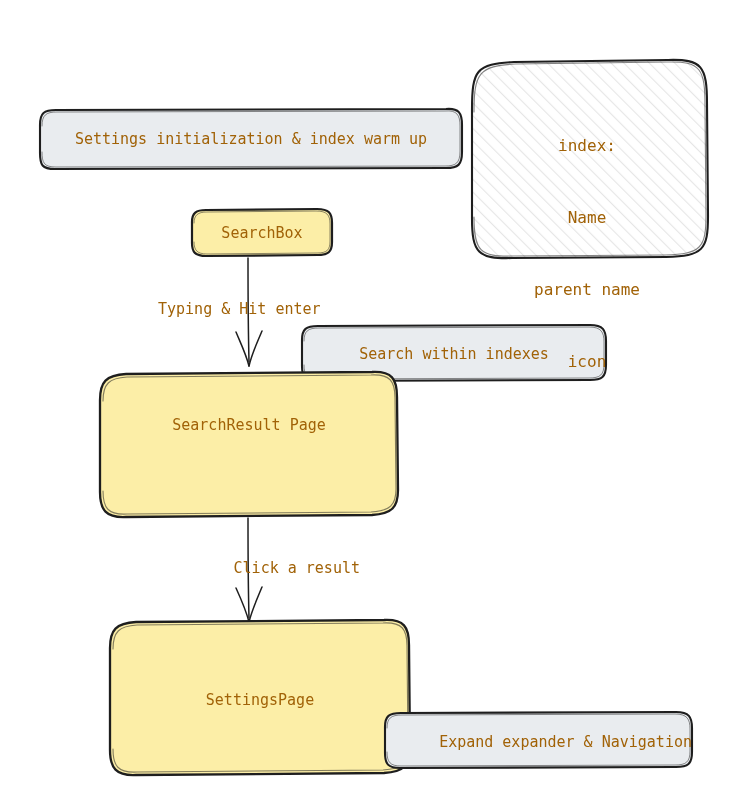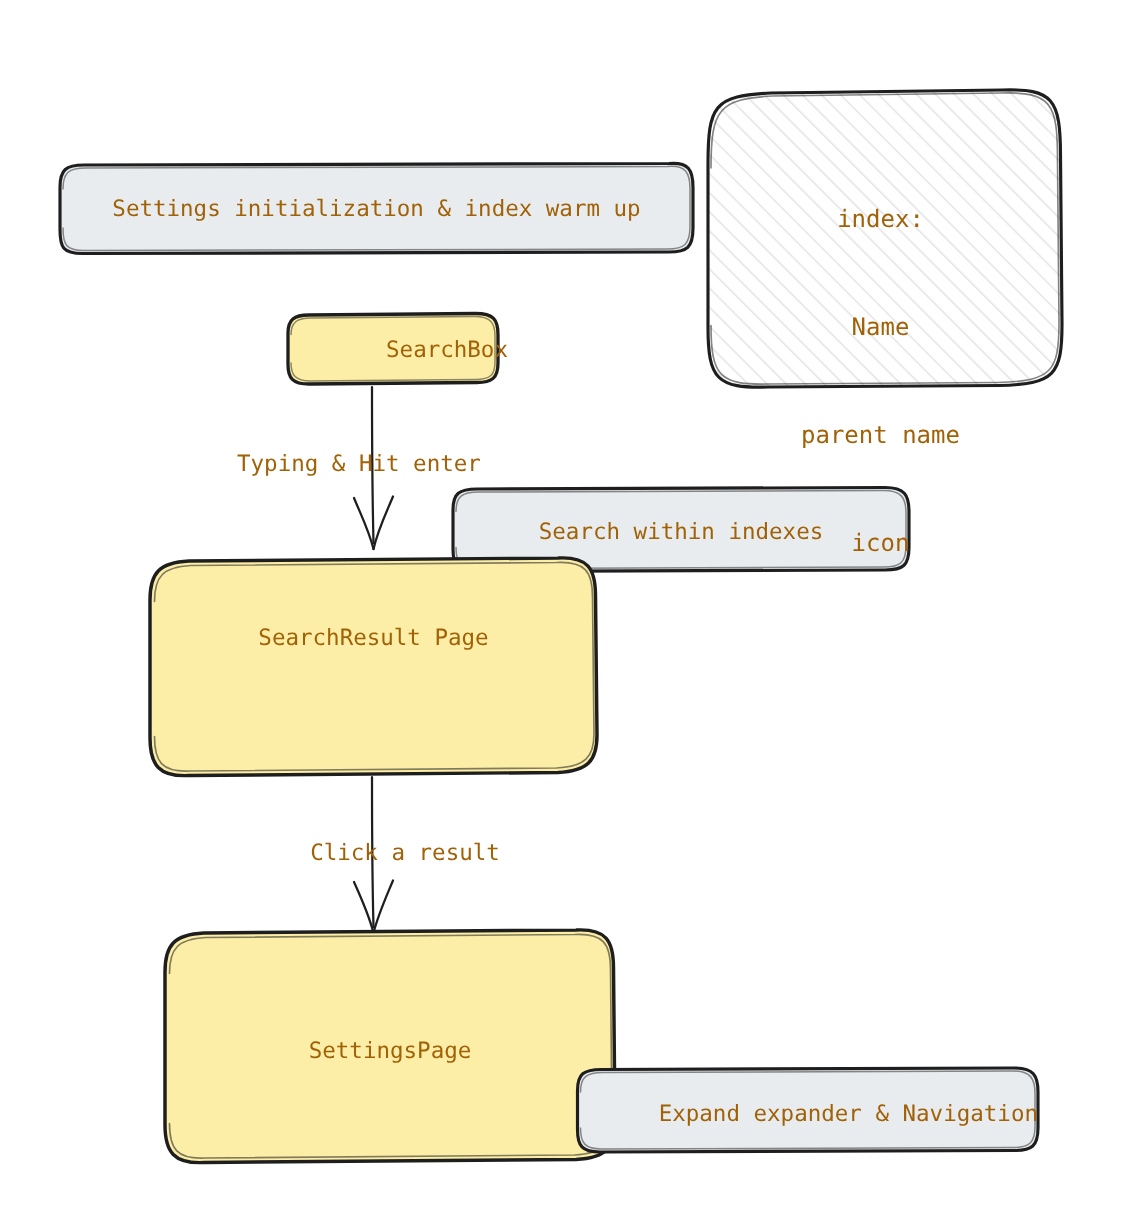--- a/index.html
+++ b/index.html
@@ -141,29 +141,29 @@
 
 <div class="lbl idx-text" style="left:478px;top:86px;width:218px;">
   <div>index:</div>
   <div>Name</div>
   <div>parent name</div>
   <div>icon</div>
 </div>
 
 <div class="lbl ann-text" style="left:40px;top:130px;width:422px;text-align:center;">Settings initialization &amp; index warm up</div>
 
-<div class="lbl node-text" style="left:192px;top:224px;width:140px;text-align:center;margin-left:36px;">SearchBox</div>
+<div class="lbl node-text" style="left:192px;top:224px;width:140px;text-align:center;">SearchBox</div>
 
 <div class="lbl edge-text" style="left:158px;top:300px;width:200px;text-align:left;">Typing &amp; Hit enter</div>
 
 <div class="lbl ann-text" style="left:302px;top:345px;width:304px;text-align:center;">Search within indexes</div>
 
 <div class="lbl node-text" style="left:100px;top:416px;width:298px;text-align:center;">SearchResult Page</div>
 
-<div class="lbl edge-text" style="left:180px;top:559px;width:180px;text-align:center;">Click a result</div>
+<div class="lbl edge-text" style="left:180px;top:559px;width:180px;text-align:right;">Click a result</div>
 
 <div class="lbl node-text" style="left:110px;top:691px;width:300px;text-align:center;">SettingsPage</div>
 
 <div class="lbl ann-text" style="left:385px;top:733px;width:307px;text-align:right;">Expand expander &amp; Navigation</div>
 
 <div class="hit" style="left:472px;top:59px;width:236px;height:200px;"></div>
 <div class="hit" style="left:40px;top:108px;width:422px;height:61px;"></div>
 <div class="hit" style="left:192px;top:209px;width:140px;height:47px;"></div>
 <div class="hit" style="left:302px;top:325px;width:304px;height:56px;"></div>
 <div class="hit" style="left:100px;top:372px;width:298px;height:146px;"></div>

